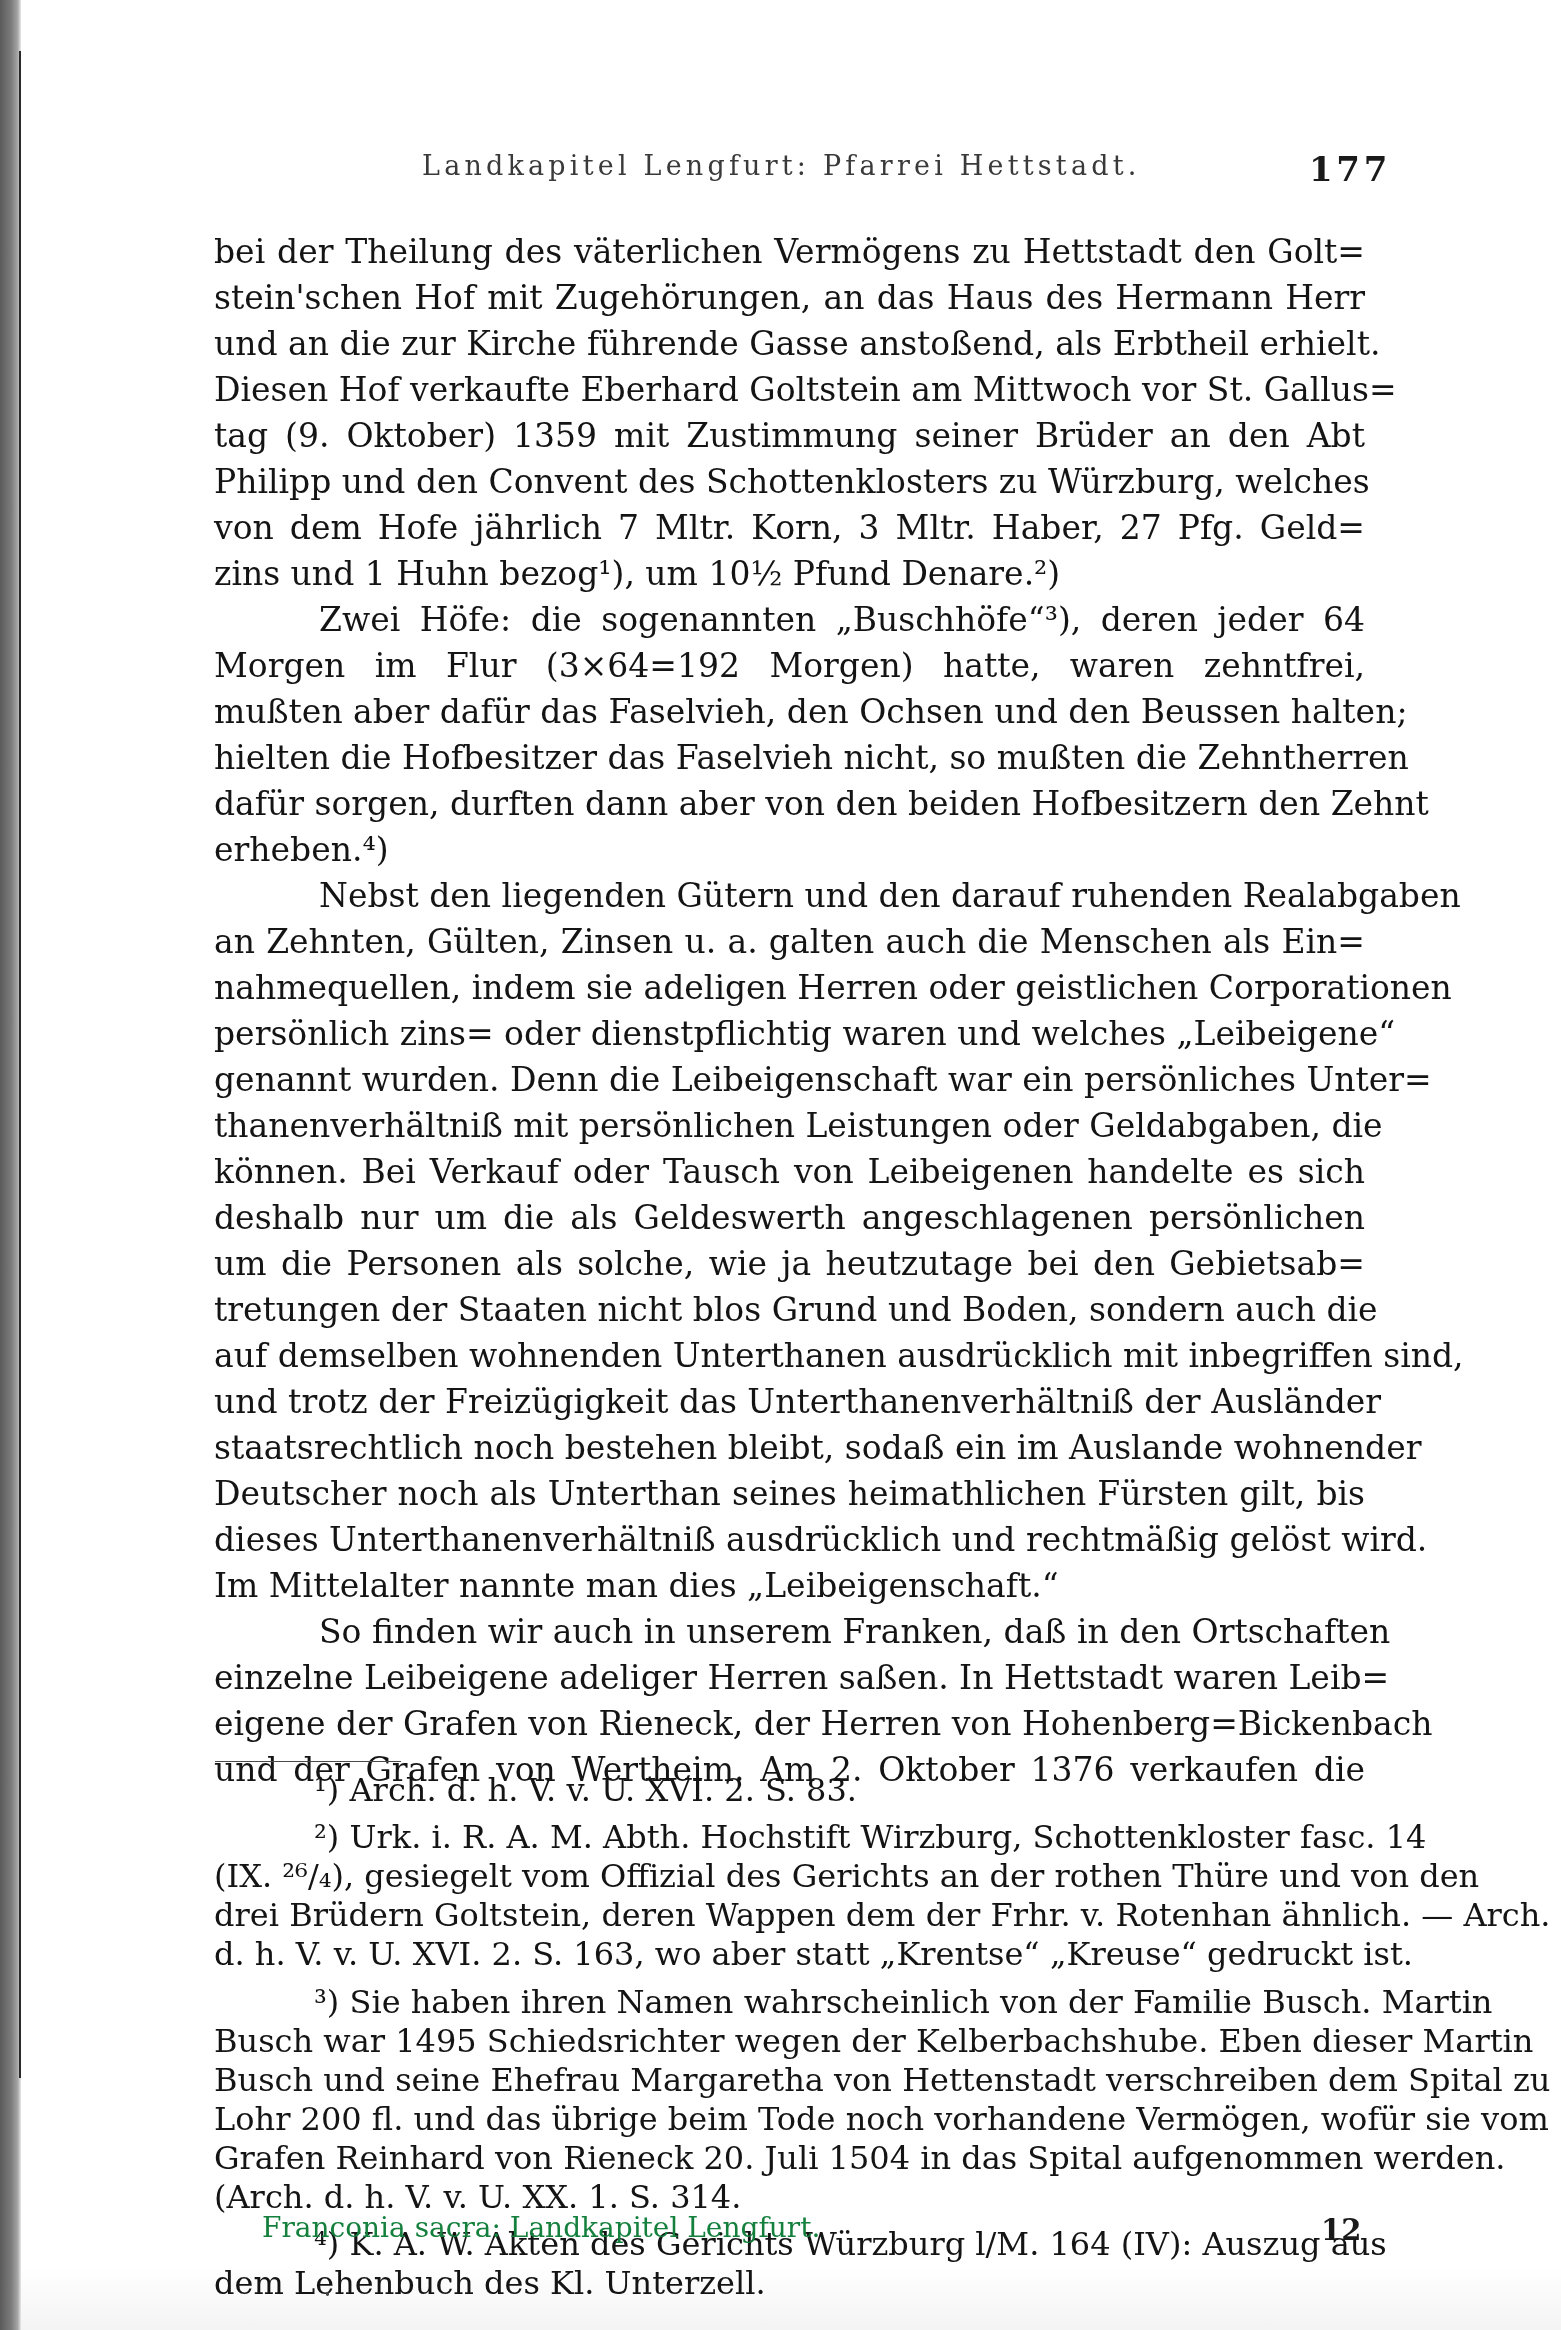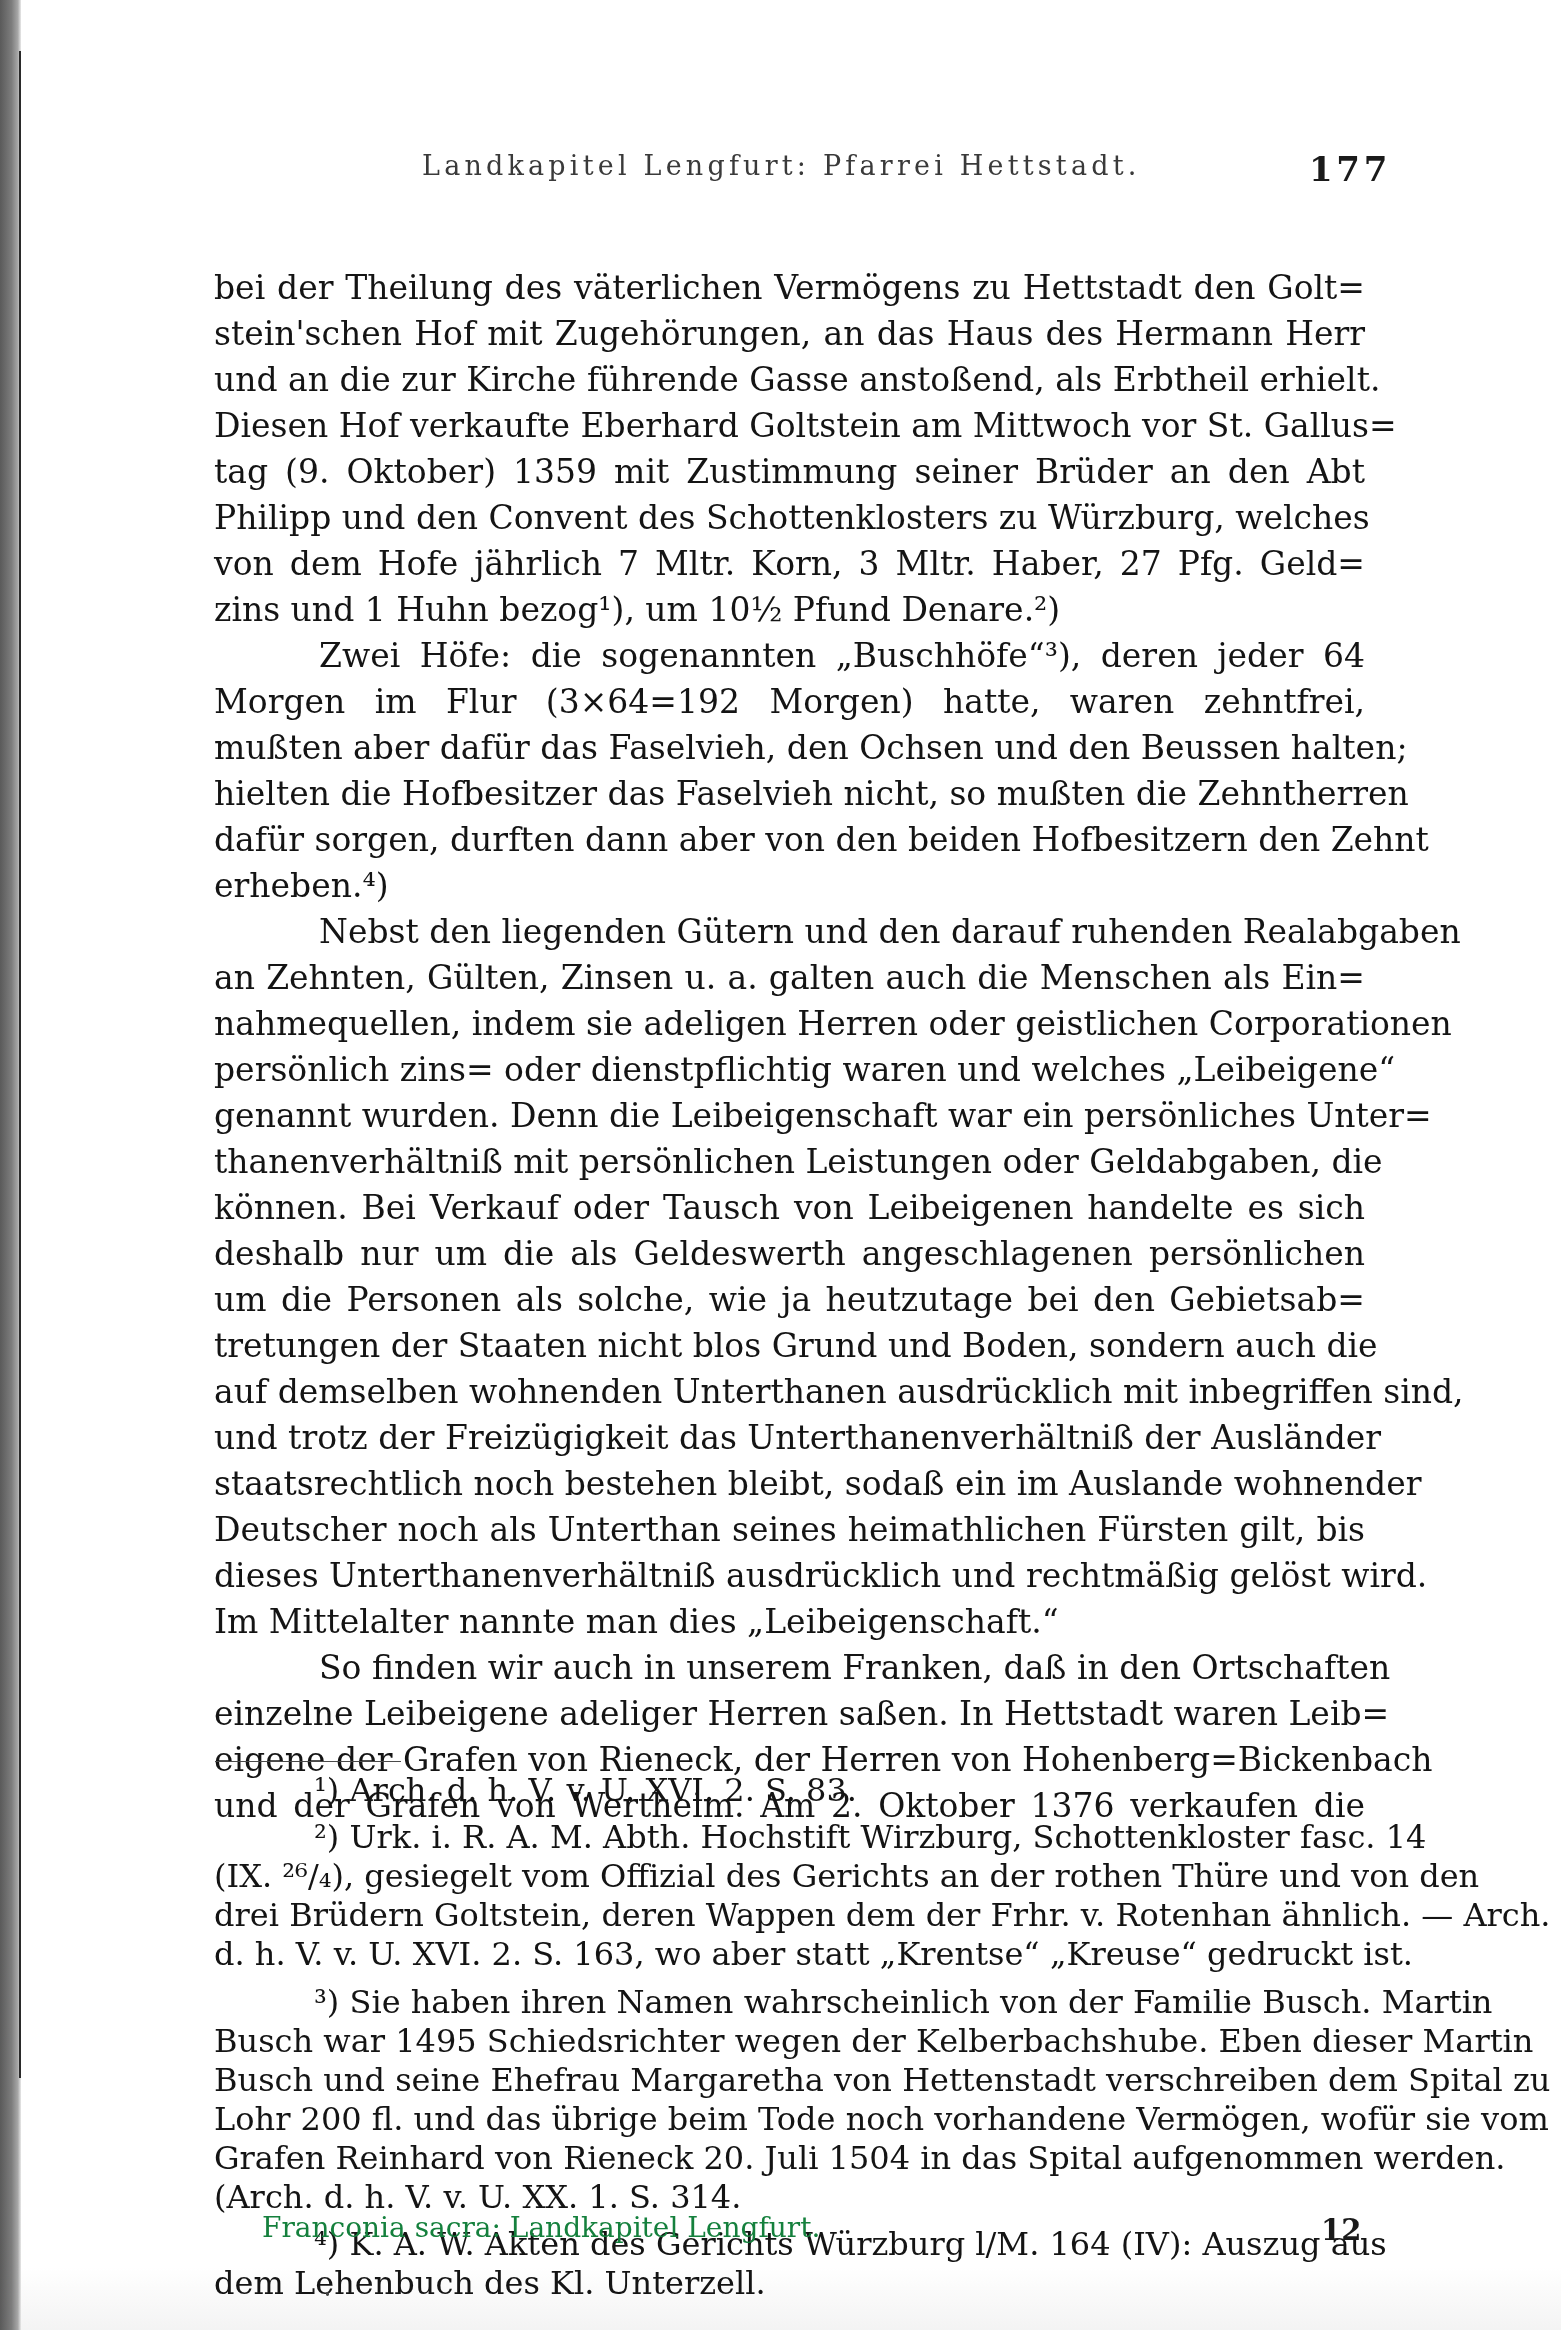--- a/index.html
+++ b/index.html
@@ -24,21 +24,21 @@
   .running-head {
     position: absolute; left: 422px; top: 150px; width: 792px;
     font-size: 27px; letter-spacing: 4.2px; color: #3a3a3a;
     white-space: nowrap;
   }
   .page-number {
     position: absolute; left: 1309px; top: 149px;
     font-size: 34px; letter-spacing: 3.7px; color: #1a1a1a; font-weight: bold;
   }
   .body-text {
-    position: absolute; left: 214px; top: 229px; width: 1151px; margin-top: 36px;
+    position: absolute; left: 214px; top: 229px; width: 1151px;
   }
   .line {
     display: block; height: 46px; line-height: 46px;
     font-size: 33px; white-space: nowrap;
     text-align: justify; text-align-last: justify;
     overflow: visible;
   }
   .line.last { text-align-last: left; }
   .line.indent { padding-left: 105px; }
   .footnote-rule {

